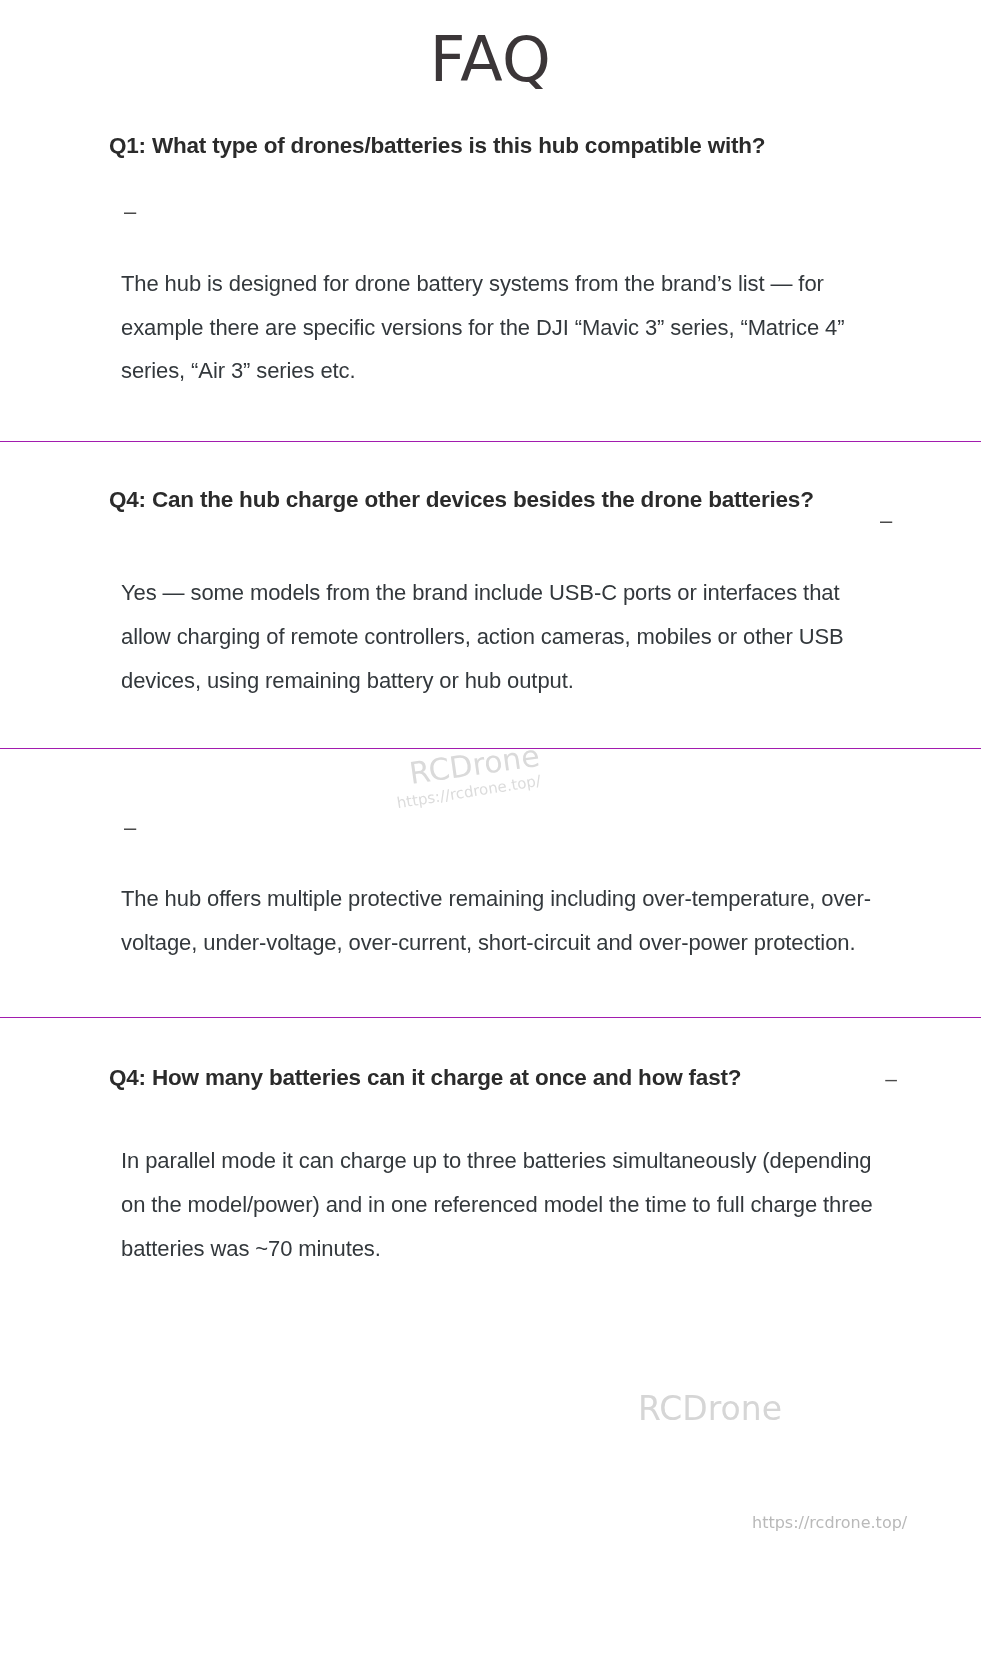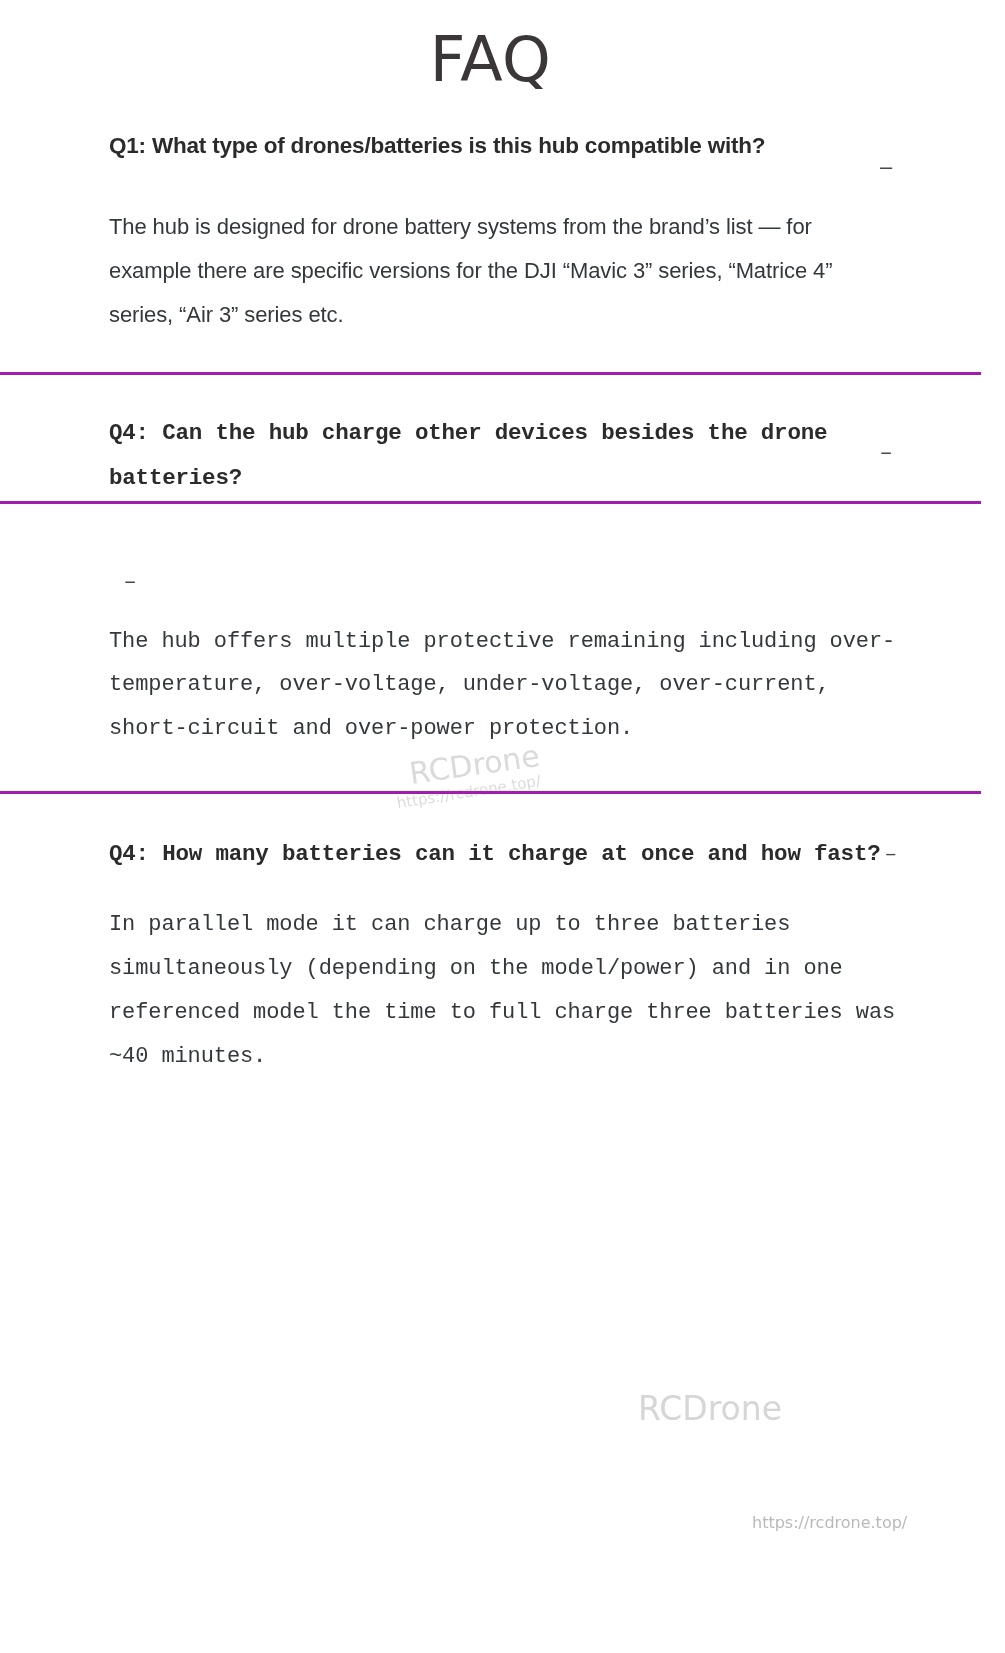--- a/index.html
+++ b/index.html
@@ -44,22 +44,21 @@
     position: relative;
     z-index: 2;
   }
 
   .faq-item {
     position: relative;
     padding: 0 84px 0 109px;
     box-sizing: border-box;
   }
   .faq-item + .faq-item {
-    border-top: 3px solid #a21caf;
-    font-family: Liberation Mono, monospace;
+    border-top: 1px solid #a21caf;
   }
 
   .faq-q-row {
     display: flex;
     align-items: flex-start;
     justify-content: space-between;
     padding-top: 31px;
   }
 
   .faq-question {
@@ -102,28 +101,28 @@
     font-weight: 400;
     color: #33383c;
     line-height: 1.99;
     letter-spacing: -0.1px;
     margin: 0;
     padding-top: 26px;
     padding-bottom: 34px;
     max-width: 790px;
   }
   .faq-answer p {
-    margin: 0;
+    margin: 12px;
   }
   .faq-answer p + p {
     margin-top: 0;
   }
 
   
-  .item-1 .faq-q-row { padding-top: 30px; }
+  .item-1 .faq-q-row { padding-top: 30px; flex-direction: column; }
   .item-1 .faq-answer { padding-top: 27px; padding-bottom: 36px; }
 
   .item-2 .faq-q-row { padding-top: 36px; }
   .item-2 .faq-answer { padding-top: 27px; padding-bottom: 34px; }
 
   .item-3 .faq-q-row { padding-top: 36px; }
   .item-3 .faq-answer { padding-top: 26px; padding-bottom: 40px; }
 
   .item-4 .faq-q-row { padding-top: 38px; }
   .item-4 .faq-answer { padding-top: 27px; padding-bottom: 20px; }
@@ -182,38 +181,41 @@
       <div class="faq-answer">
         <p>The hub is designed for drone battery systems from the brand’s list — for example there are specific versions for the DJI “Mavic 3” series, “Matrice 4” series, “Air 3” series etc.</p>
       </div>
     </li>
 
     <li class="faq-item item-2">
       <div class="faq-q-row">
         <h2 class="faq-question">Q4: Can the hub charge other devices besides the drone batteries?</h2>
         <span class="faq-toggle">–</span>
       </div>
+      <div class="faq-answer">
+        <p>Yes — some models from the brand include USB-C ports or interfaces that allow charging of remote controllers, action cameras, mobiles or other USB devices, using remaining battery or hub output.</p>
+      </div>
     </li>
 
     <li class="faq-item item-3">
       <div class="faq-q-row">
         <span class="faq-toggle">–</span>
       </div>
       <div class="faq-answer">
         <p>The hub offers multiple protective remaining including over-temperature, over-voltage, under-voltage, over-current, short-circuit and over-power protection.</p>
       </div>
     </li>
 
     <li class="faq-item item-4 inline-toggle">
       <div class="faq-q-row">
         <h2 class="faq-question">Q4: How many batteries can it charge at once and how fast?</h2>
         <span class="faq-toggle">–</span>
       </div>
       <div class="faq-answer">
-        <p>In parallel mode it can charge up to three batteries simultaneously (depending on the model/power) and in one referenced model the time to full charge three batteries was ~40 minutes.</p>
+        <p>In parallel mode it can charge up to three batteries simultaneously (depending on the model/power) and in one referenced model the time to full charge three batteries was ~70 minutes.</p>
       </div>
     </li>
 
   </ul>
 
   <div class="watermark wm-mid-text">RCDrone</div>
   <div class="watermark wm-mid-url">https://rcdrone.top/</div>
   <div class="watermark wm-low-text">RCDrone</div>
   <div class="watermark wm-footer-url">https://rcdrone.top/</div>
 

